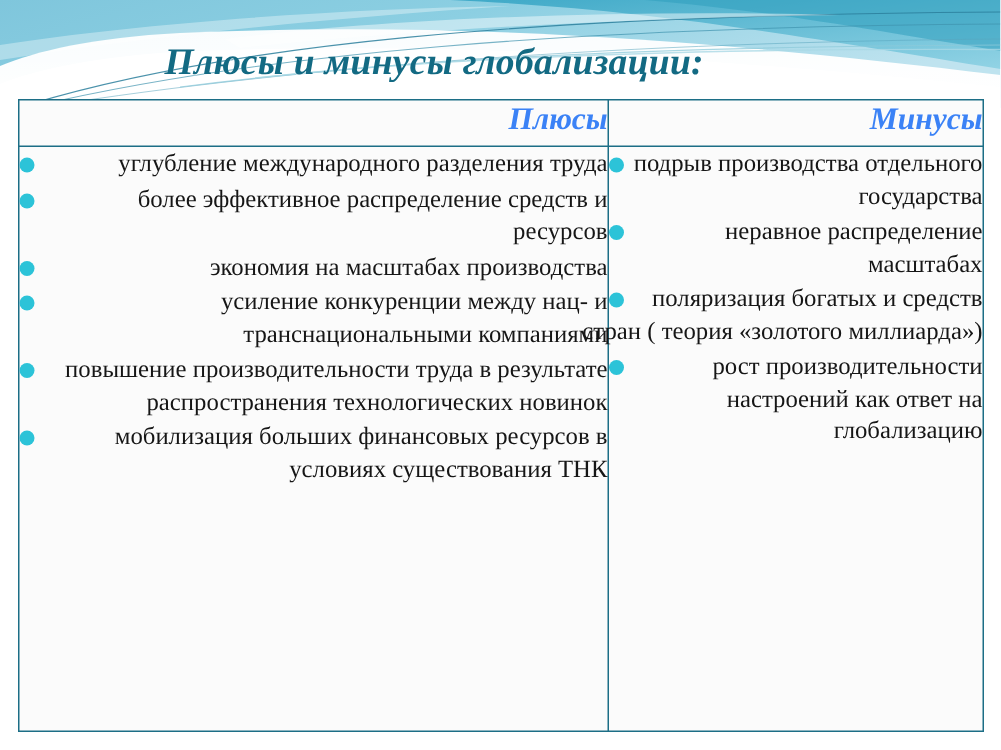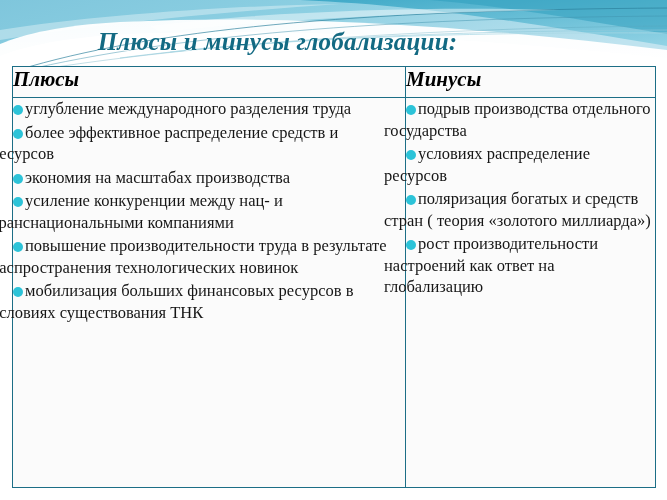--- a/index.html
+++ b/index.html
@@ -45,20 +45,21 @@
     font-family: "Liberation Serif", "DejaVu Serif", serif;
     font-weight: bold;
     font-style: italic;
     font-size: 25px;
     line-height: 30px;
     letter-spacing: 0.2px;
     color: #136a83;
     text-shadow: 0 1px 0 rgba(255,255,255,0.65);
     white-space: nowrap;
     z-index: 6;
+    padding-left: 12px;
   }
 
   
   #table-wrap {
     position: absolute;
     left: 12px;
     top: 66px;
     width: 643px;
     height: 422px;
     z-index: 5;
@@ -75,39 +76,40 @@
     border: 1.5px solid #1c6e86;
     vertical-align: top;
     background: #fbfbfb;
     padding: 0;
   }
   col.c-plus { width: 393px; }
   col.c-minus { width: 250px; }
 
   th.head-cell {
     height: 30px;
-    text-align: left;
+    text-align: right;
     vertical-align: middle;
     font-family: "Liberation Serif", "DejaVu Serif", serif;
     font-weight: bold;
     font-style: italic;
     font-size: 21px;
-    color: #000000;
+    color: #3b82f6;
     padding: 2px 0 4px 0;
     margin-top: 15px;
   }
 
   td.body-cell {
     padding: 4px 6px 6px 8px;
   }
 
   ul.bullets {
     list-style: none;
     margin: 0;
     padding: 0;
+    text-align: right;
   }
   ul.bullets > li {
     position: relative;
     margin: 0 0 2px 0;
     padding: 0 0 0 22px;
     color: #161616;
     font-family: "Liberation Serif", "DejaVu Serif", serif;
     font-size: 16.5px;
     line-height: 21.5px;
     text-indent: 10px;
@@ -233,21 +235,21 @@
               </ul>
           </td>
           <td class="body-cell minus-cell">
             <ul class="bullets" id="minus-list">
                 <li>
                   <span class="dot" style="background: rgb(44, 195, 216);"></span>
                   <span class="txt">подрыв производства отдельного государства</span>
                 </li>
                 <li>
                   <span class="dot" style="background: rgb(44, 195, 216);"></span>
-                  <span class="txt">условиях распределение ресурсов</span>
+                  <span class="txt">неравное распределение масштабах</span>
                 </li>
                 <li>
                   <span class="dot" style="background: rgb(44, 195, 216);"></span>
                   <span class="txt">поляризация богатых и средств стран ( теория «золотого миллиарда»)</span>
                 </li>
                 <li>
                   <span class="dot" style="background: rgb(44, 195, 216);"></span>
                   <span class="txt">рост производительности настроений как ответ на глобализацию</span>
                 </li>
               </ul>

